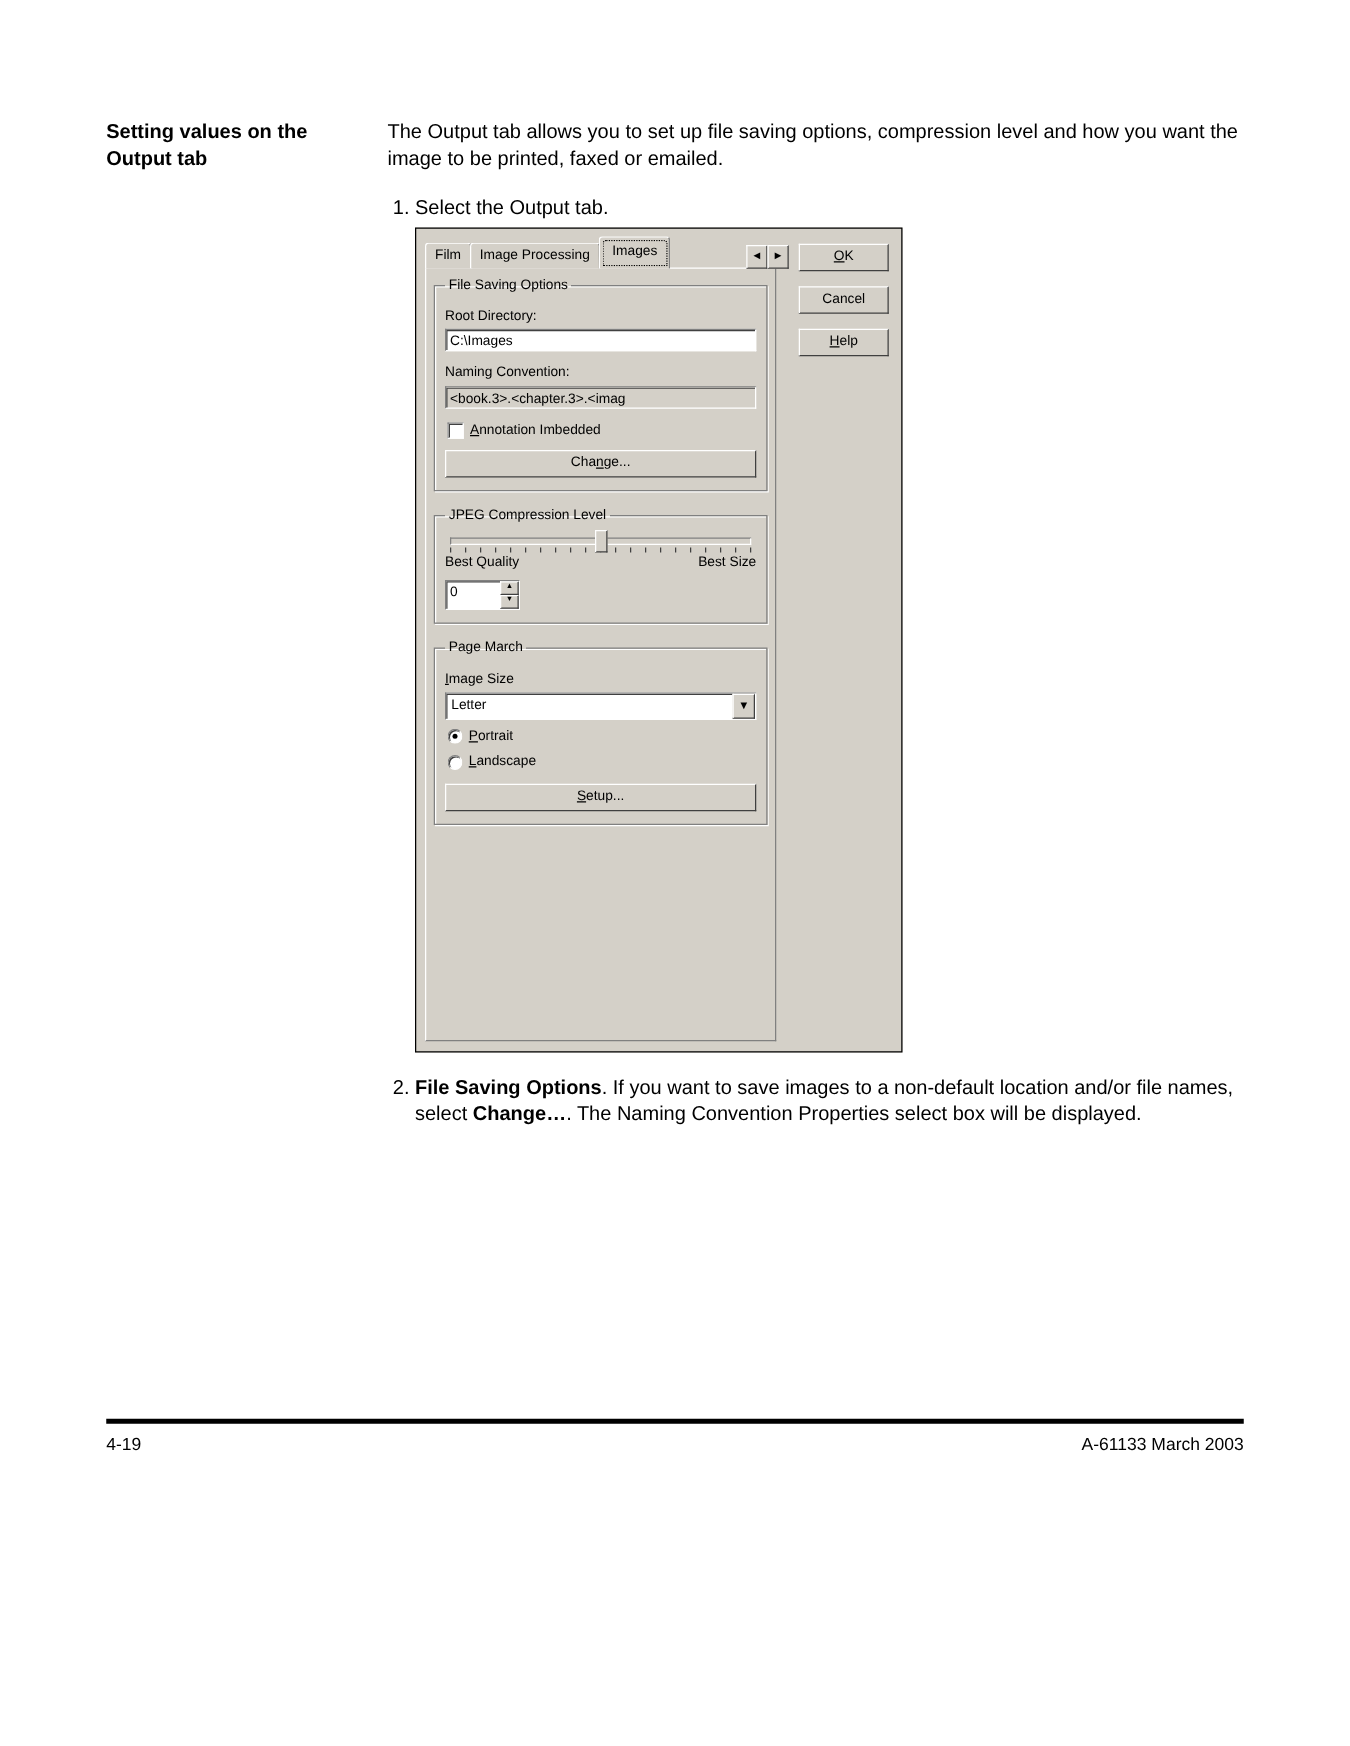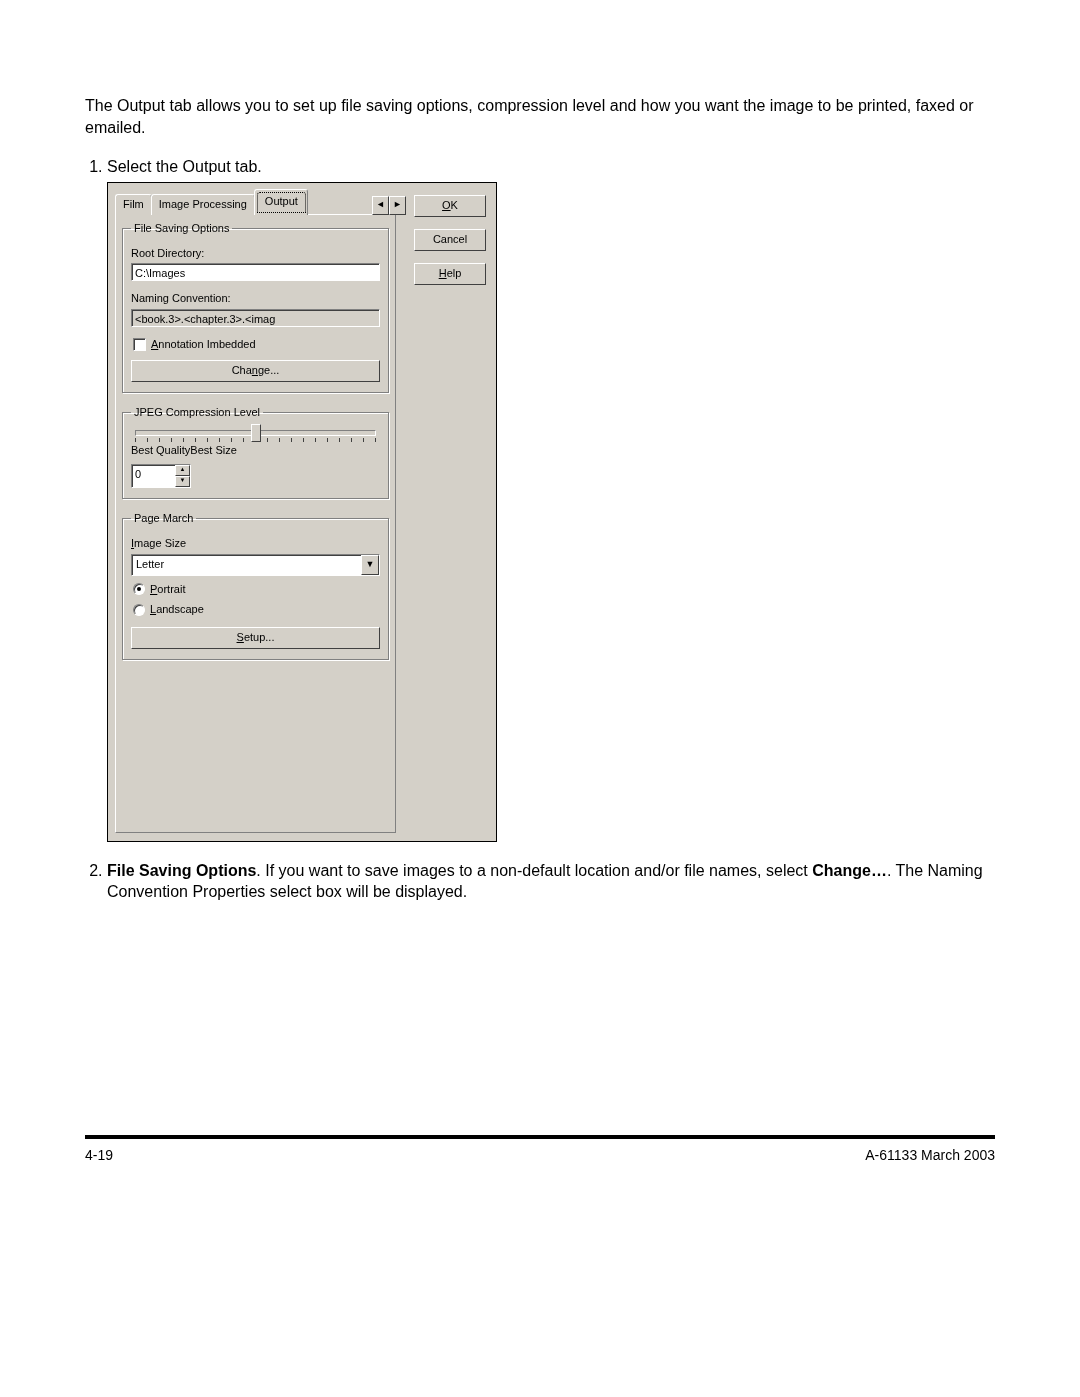--- a/index.html
+++ b/index.html
@@ -227,21 +227,21 @@
     border-left: 1px solid #fff;
     border-right: 1px solid #404040;
     border-bottom: 1px solid #404040;
   }
   .ticks {
     display:flex; justify-content: space-between;
     margin: 2px 4px 0 4px;
     height: 4px;
   }
   .ticks span { width:1px; height:4px; background:#404040; display:block; }
-  .slider-labels { display: flex; font-size: 11px; margin: 1px 0 6px 0; }
+  .slider-labels { display: flex; justify-content: space-between; font-size: 11px; margin: 1px 0 6px 0; }
   .spinner {
     display: flex;
     width: 58px;
     border: 1px solid #808080;
     border-right-color: #fff;
     border-bottom-color: #fff;
     box-shadow: inset 1px 1px 0 #404040;
     background: #fff;
   }
   .spinner .val { flex:1; padding:0 3px; line-height:18px; font-size:11px; }
@@ -292,38 +292,39 @@
     justify-content: space-between;
     font-size: 14px;
     padding: 8px 0 0 0;
   }
 </style>
 </head>
 <body>
 
 <div class="page">
   <div class="cols">
+    <div class="sidehead">Setting values on the Output tab</div>
 
     <div class="body">
       <div class="intro">The Output tab allows you to set up file saving options, compression level and how you want the image to be printed, faxed or emailed.</div>
 
       <ol>
         <li>
           <span>Select the Output tab.</span>
 
           
           <div class="dialog">
 
             <div class="dlg-body">
               <div class="dlg-left">
                 <div class="tabrow">
                   <div class="tab">Film</div>
                   <div class="tab">Image Processing</div>
                   <div class="tab-wrap-active">
-                    <div class="tab active">Output</div>
+                    <div class="tab active">Images</div>
                   </div>
                   <div class="tab-scroll">
                     <div class="scrollbtn">◄</div>
                     <div class="scrollbtn">►</div>
                   </div>
                 </div>
 
                 <div class="tabpanel">
 
                   <fieldset class="win">

